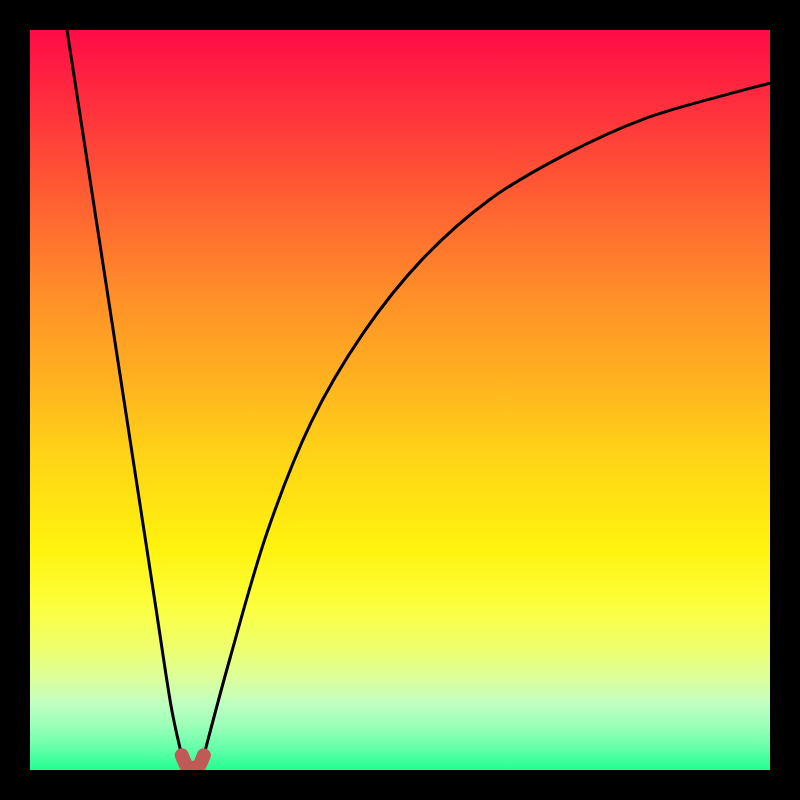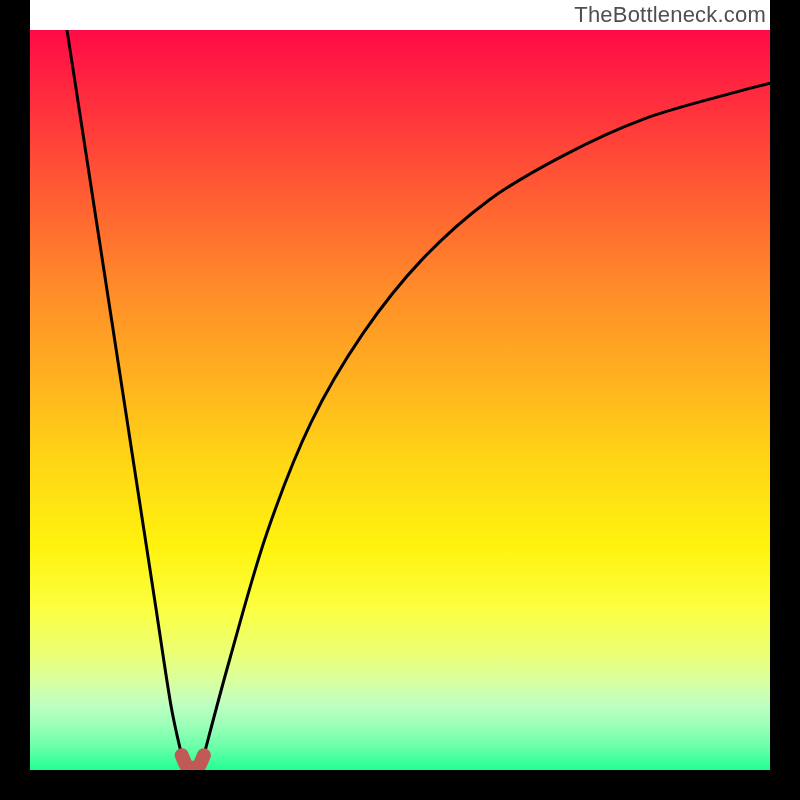--- a/index.html
+++ b/index.html
@@ -66,23 +66,20 @@
     top: 0;
     width: 740px;
     height: 740px;
   }
 </style>
 </head>
 <body>
 
 <div class="frame">
 
-  <div class="watermark-bar">
-    <span>TheBottleneck.com</span>
-  </div>
 
   <div class="plot-area">
     <svg class="curves" viewBox="0 0 740 740" preserveAspectRatio="none">
       <path d="M 37.0 0.0 C 39.5 16.0, 46.9 64.1, 51.8 96.2 C 56.7 128.3, 61.7 160.3, 66.6 192.4 C 71.5 224.5, 76.5 256.5, 81.4 288.6 C 86.3 320.7, 91.3 352.7, 96.2 384.8 C 101.1 416.9, 106.1 448.9, 111.0 481.0 C 115.9 513.1, 120.9 545.1, 125.8 577.2 C 130.7 609.3, 136.3 648.7, 140.6 673.4 C 144.9 698.1, 149.8 716.6, 151.7 725.2" fill="none" stroke="#000" stroke-width="3"></path>
       <path d="M 173.9 725.2 C 178.2 709.2, 189.3 666.0, 199.8 629.0 C 210.3 592.0, 223.2 542.7, 236.8 503.2 C 250.4 463.7, 265.2 425.5, 281.2 392.2 C 297.2 358.9, 314.5 330.5, 333.0 303.4 C 351.5 276.3, 371.2 251.6, 392.2 229.4 C 413.2 207.2, 435.4 187.5, 458.8 170.2 C 482.2 152.9, 506.9 139.4, 532.8 125.8 C 558.7 112.2, 585.8 99.3, 614.2 88.8 C 642.6 78.3, 682.0 68.8, 703.0 62.9 C 724.0 57.0, 733.8 54.9, 740.0 53.3" fill="none" stroke="#000" stroke-width="3"></path>
       <path d="M 151.7 725.2 C 152.6 727.0, 155.0 734.2, 156.9 736.3 C 158.7 738.4, 160.8 737.8, 162.8 737.8 C 164.8 737.8, 166.9 738.4, 168.7 736.3 C 170.6 734.2, 173.0 727.0, 173.9 725.2" fill="none" stroke="#c05a56" stroke-width="14" stroke-linecap="round" stroke-linejoin="round"></path>
     </svg>
   </div>
 
 </div>

